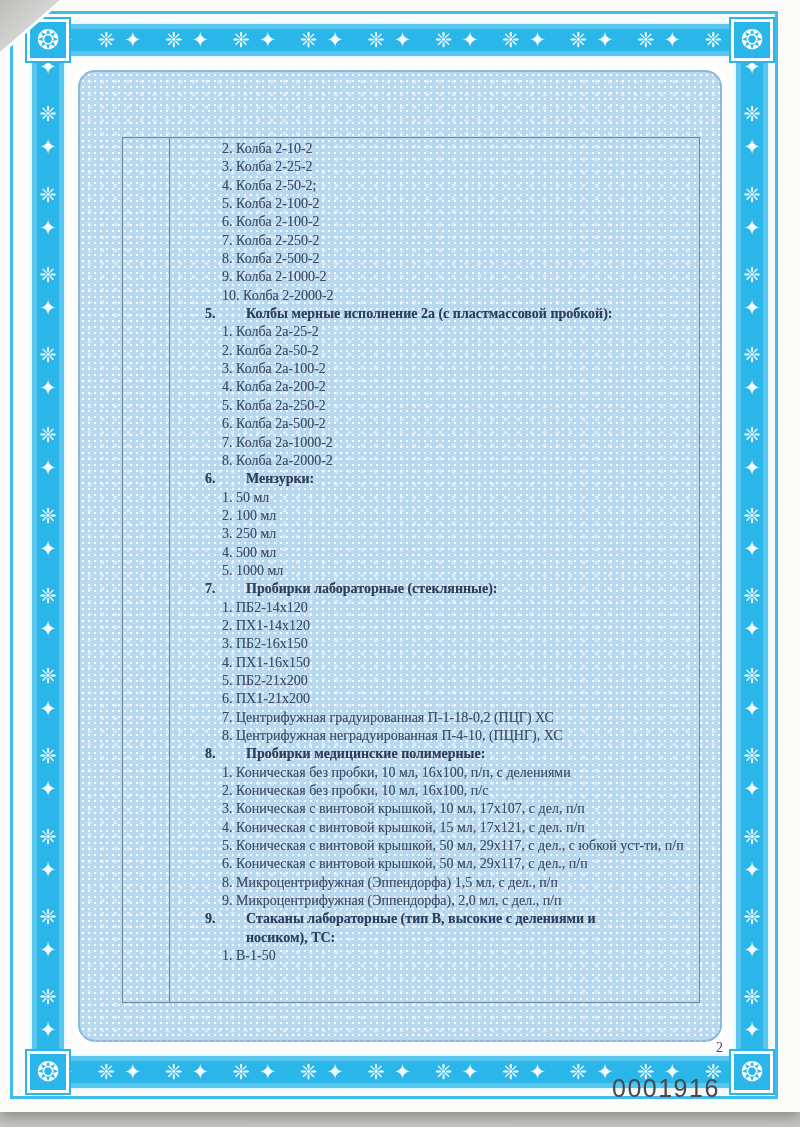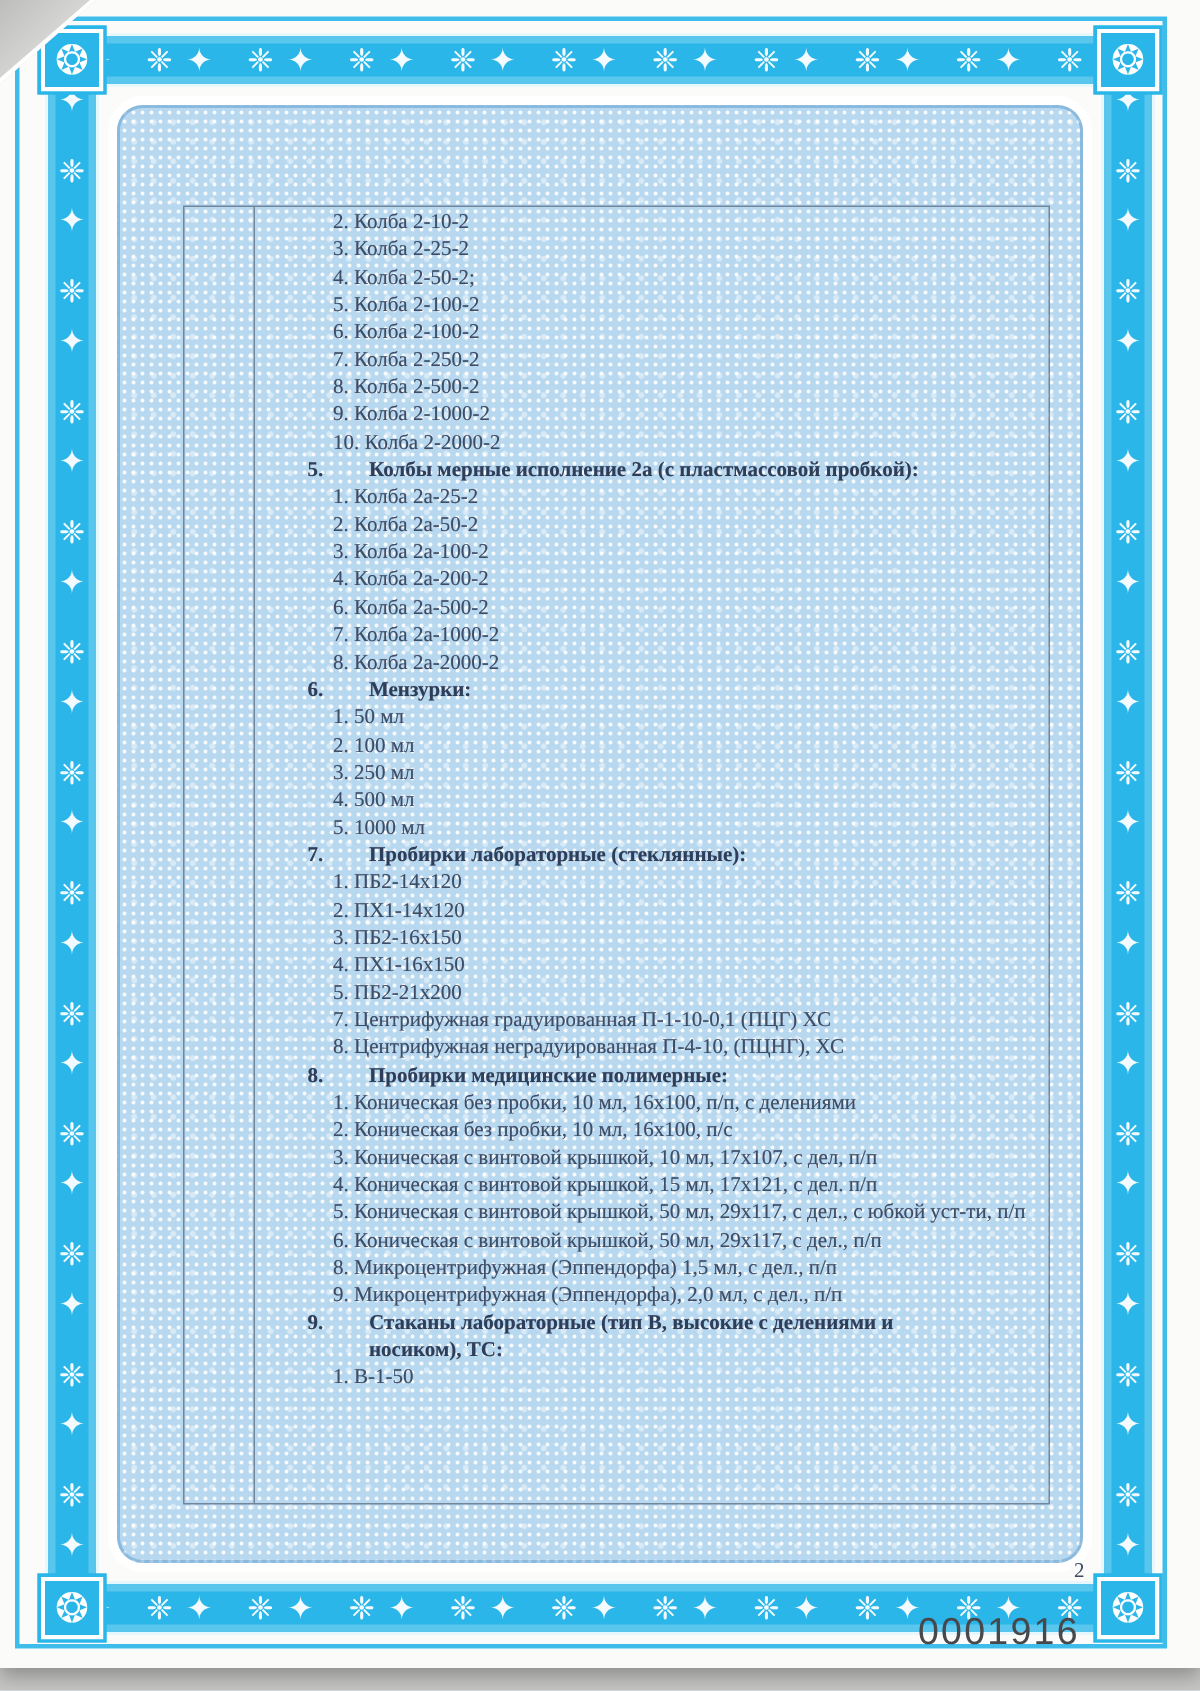--- a/index.html
+++ b/index.html
@@ -149,20 +149,21 @@
       </div>
       <div class="section">
         <div class="sec-header">
           <span class="sec-num">5.</span>
           <span class="sec-title">Колбы мерные исполнение 2а (с пластмассовой пробкой):</span>
         </div>
         <div class="sec-item">1. Колба 2а-25-2</div>
         <div class="sec-item">2. Колба 2а-50-2</div>
         <div class="sec-item">3. Колба 2а-100-2</div>
         <div class="sec-item">4. Колба 2а-200-2</div>
+        <div class="sec-item">5. Колба 2а-250-2</div>
         <div class="sec-item">6. Колба 2а-500-2</div>
         <div class="sec-item">7. Колба 2а-1000-2</div>
         <div class="sec-item">8. Колба 2а-2000-2</div>
       </div>
       <div class="section">
         <div class="sec-header">
           <span class="sec-num">6.</span>
           <span class="sec-title">Мензурки:</span>
         </div>
         <div class="sec-item">1. 50 мл</div>
@@ -174,21 +175,22 @@
       <div class="section">
         <div class="sec-header">
           <span class="sec-num">7.</span>
           <span class="sec-title">Пробирки лабораторные (стеклянные):</span>
         </div>
         <div class="sec-item">1. ПБ2-14х120</div>
         <div class="sec-item">2. ПХ1-14х120</div>
         <div class="sec-item">3. ПБ2-16х150</div>
         <div class="sec-item">4. ПХ1-16х150</div>
         <div class="sec-item">5. ПБ2-21х200</div>
-        <div class="sec-item">7. Центрифужная градуированная П-1-10-0,1 (ПЦГ) ХС</div>
+        <div class="sec-item">6. ПХ1-21х200</div>
+        <div class="sec-item">7. Центрифужная градуированная П-1-18-0,2 (ПЦГ) ХС</div>
         <div class="sec-item">8. Центрифужная неградуированная П-4-10, (ПЦНГ), ХС</div>
       </div>
       <div class="section">
         <div class="sec-header">
           <span class="sec-num">8.</span>
           <span class="sec-title">Пробирки медицинские полимерные:</span>
         </div>
         <div class="sec-item">1. Коническая без пробки, 10 мл, 16х100, п/п, с делениями</div>
         <div class="sec-item">2. Коническая без пробки, 10 мл, 16х100, п/с</div>
         <div class="sec-item">3. Коническая с винтовой крышкой, 10 мл, 17х107, с дел, п/п</div>

